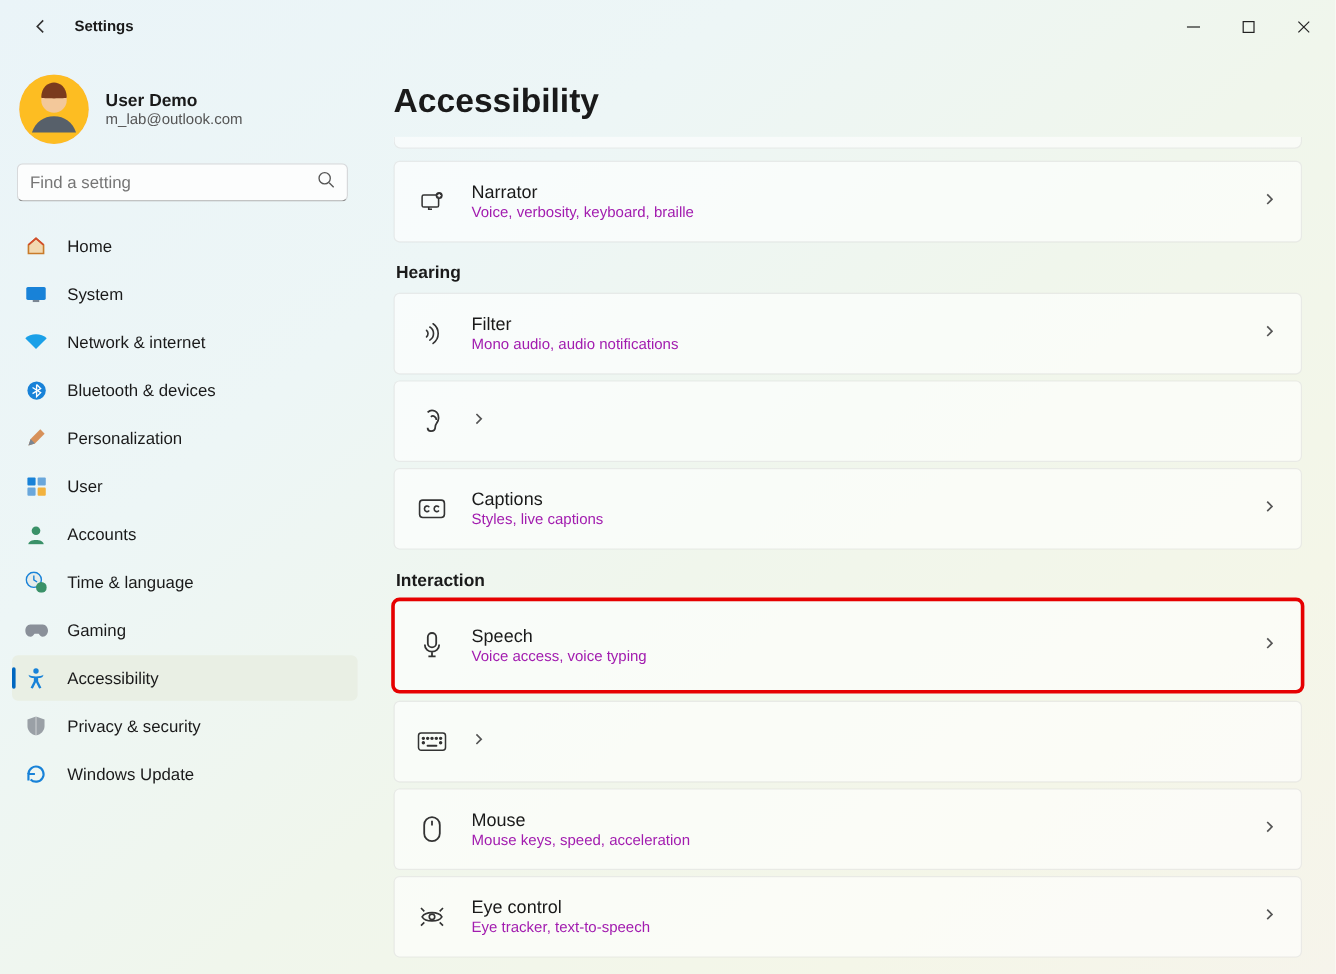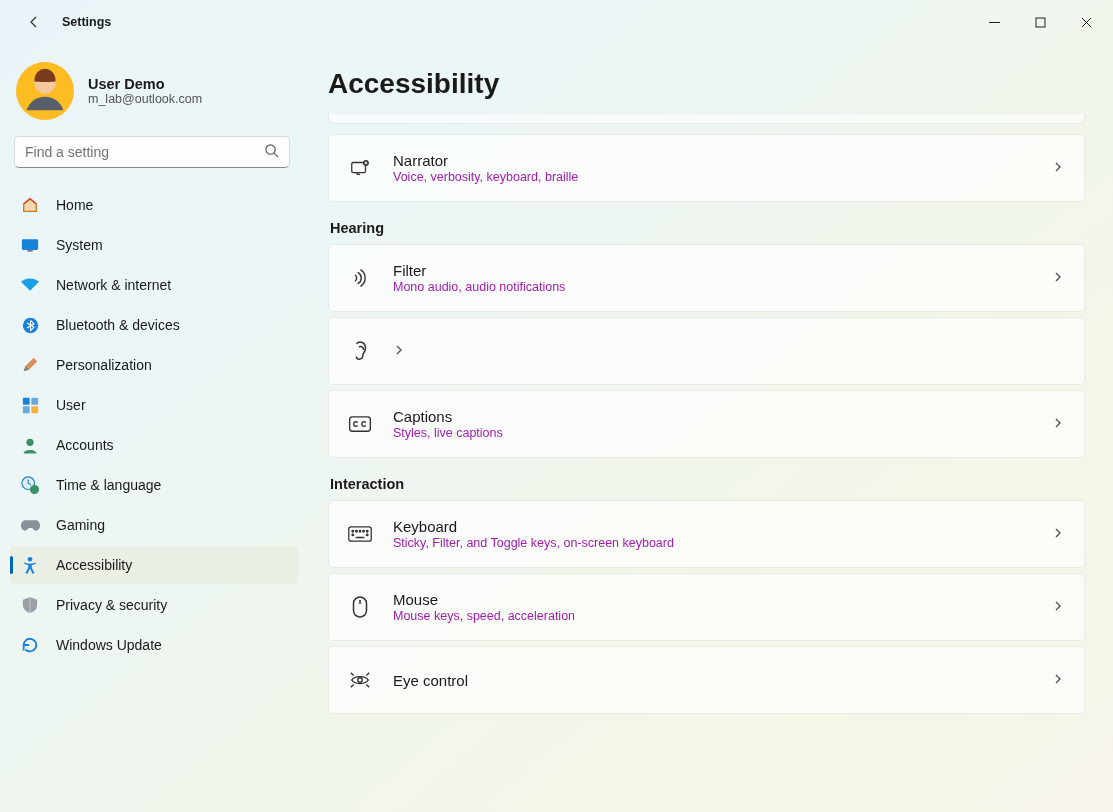--- a/index.html
+++ b/index.html
@@ -352,39 +352,50 @@
         <div class="card-title">Captions</div>
         <div class="card-sub">Styles, live captions</div>
       </div>
       <span class="chevron"><svg width="12" height="12" viewBox="0 0 12 12" fill="none" stroke="currentColor" stroke-width="1.4">
             <path d="M4 2 L8 6 L4 10"></path>
           </svg></span>
     </div>
 
     <div class="section-header">Interaction</div>
 
+    <div class="card highlight">
+      <span class="card-icon">
+        <svg width="18" height="24" viewBox="0 0 18 24" fill="none" stroke="currentColor" stroke-width="1.5">
+            <rect x="5.5" y="1.5" width="7" height="12" rx="3.5"></rect>
+            <path d="M3 11 c0 4 3 6 6 6 s6-2 6-6 M9 17 v4 M6 21 h6"></path>
+          </svg>
+      </span>
+      <div class="card-body">
+        <div class="card-title">Speech</div>
+        <div class="card-sub">Voice access, voice typing</div>
+      </div>
+      <span class="chevron"><svg width="12" height="12" viewBox="0 0 12 12" fill="none" stroke="currentColor" stroke-width="1.4">
+            <path d="M4 2 L8 6 L4 10"></path>
+          </svg></span>
+    </div>
 
     <div class="card">
       <span class="card-icon">
         <svg width="26" height="18" viewBox="0 0 28 20" fill="none" stroke="currentColor" stroke-width="1.4">
             <rect x="1.5" y="2" width="25" height="16" rx="2.5"></rect>
             <circle cx="6" cy="7" r="0.9" fill="currentColor"></circle>
             <circle cx="10" cy="7" r="0.9" fill="currentColor"></circle>
             <circle cx="14" cy="7" r="0.9" fill="currentColor"></circle>
             <circle cx="18" cy="7" r="0.9" fill="currentColor"></circle>
             <circle cx="22" cy="7" r="0.9" fill="currentColor"></circle>
             <circle cx="6" cy="11" r="0.9" fill="currentColor"></circle>
             <circle cx="22" cy="11" r="0.9" fill="currentColor"></circle>
             <rect x="9" y="13" width="10" height="1.8" rx="0.9" fill="currentColor" stroke="none"></rect>
           </svg>
       </span>
-      <div class="card-body">
-        <div class="card-title">Keyboard</div>
-        <div class="card-sub">Sticky, Filter, and Toggle keys, on-screen keyboard</div>
-      </div>
       <span class="chevron"><svg width="12" height="12" viewBox="0 0 12 12" fill="none" stroke="currentColor" stroke-width="1.4">
             <path d="M4 2 L8 6 L4 10"></path>
           </svg></span>
     </div>
 
     <div class="card">
       <span class="card-icon">
         <svg width="18" height="24" viewBox="0 0 18 24" fill="none" stroke="currentColor" stroke-width="1.5">
             <rect x="2.5" y="2" width="13" height="20" rx="6.5"></rect>
             <path d="M9 5 v4"></path>
@@ -402,19 +413,20 @@
     <div class="card">
       <span class="card-icon">
         <svg width="24" height="22" viewBox="0 0 26 24" fill="none" stroke="currentColor" stroke-width="1.5">
             <path d="M4 12 c3-5 15-5 18 0 c-3 5-15 5-18 0z"></path>
             <circle cx="13" cy="12" r="2.5"></circle>
             <path d="M3 4 L6 7 M23 4 L20 7 M3 20 L6 17 M23 20 L20 17"></path>
           </svg>
       </span>
       <div class="card-body">
         <div class="card-title">Eye control</div>
+        <div class="card-sub">Eye tracker, text-to-speech</div>
       </div>
       <span class="chevron"><svg width="12" height="12" viewBox="0 0 12 12" fill="none" stroke="currentColor" stroke-width="1.4">
             <path d="M4 2 L8 6 L4 10"></path>
           </svg></span>
     </div>
   </main>
 </div>
 
 </body></html>

